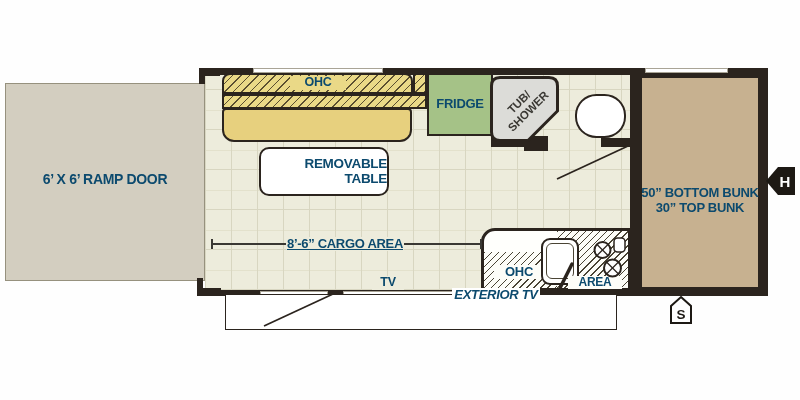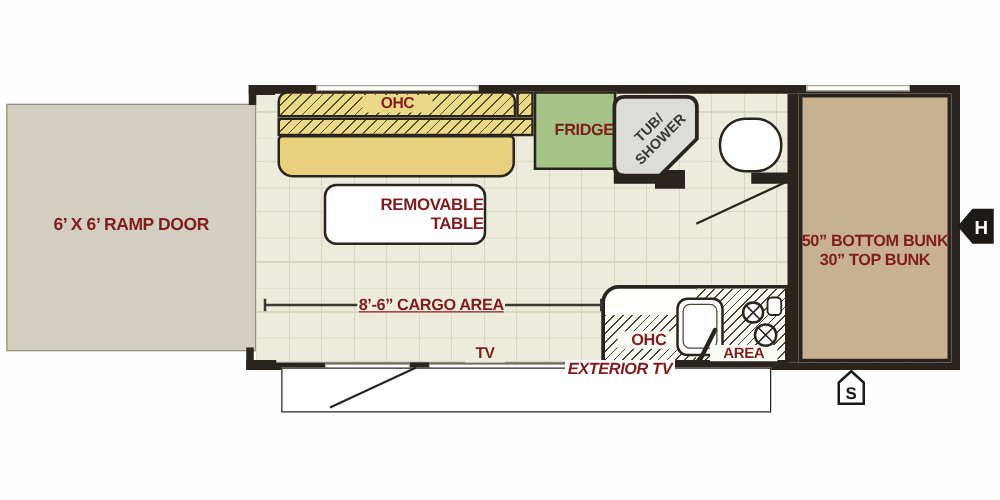--- a/index.html
+++ b/index.html
@@ -1,19 +1,19 @@
 <!DOCTYPE html>
 <html><head>
 <meta charset="utf-8">
 <style>
   html,body{margin:0;padding:0;background:#ffffff;}
   #stage{position:relative;width:800px;height:400px;background:#fefefe;overflow:hidden;
          font-family:"Liberation Sans",sans-serif;}
   .abs{position:absolute;box-sizing:border-box;}
-  .lbl{position:absolute;box-sizing:border-box;font-weight:bold;color:#7f1d1d;text-align:center;
+  .lbl{position:absolute;box-sizing:border-box;font-weight:bold;color:#0c4a6e;text-align:center;
        white-space:nowrap;letter-spacing:-0.3px;line-height:1.1;}
   .wall{background:#2b241e;}
   .floor{background-color:#edecdc;
     background-image:
       repeating-linear-gradient(90deg,#d8d6c1 0 1px,transparent 1px 26px),
       repeating-linear-gradient(0deg,#d8d6c1 0 1px,transparent 1px 40px),
       repeating-linear-gradient(0deg,transparent 0 19px,#e3e1cc 19px 20px,transparent 20px 40px);}
   .hatch-y{background:repeating-linear-gradient(135deg,#5a4e30 0 1px,transparent 1px 6px) #ead987;}
   .hatch-w{background:repeating-linear-gradient(135deg,#4a4435 0 1px,transparent 1px 5px) #fdfdf8;}
   .win{background:#ffffff;border:1px solid #a9a496;}
@@ -48,21 +48,21 @@
 
   <div class="abs" style="left:222px;top:108px;width:190px;height:34px;background:#e7d07e;border:2px solid #2b241e;border-radius:4px 4px 12px 12px;"></div>
 
   <div class="abs" style="left:259px;top:147px;width:130px;height:49px;background:#ffffff;border:2.5px solid #2b241e;border-radius:10px;
               display:flex;flex-direction:column;align-items:flex-end;justify-content:center;">
     <div class="lbl" style="position:static;font-size:13.5px;">REMOVABLE</div>
     <div class="lbl" style="position:static;font-size:13.5px;">TABLE</div>
   </div>
 
   <div class="abs" style="left:427px;top:73px;width:66px;height:63px;background:#a5c287;border:2px solid #2b241e;
-              display:flex;align-items:center;justify-content:flex-end;">
+              display:flex;align-items:center;justify-content:center;">
     <div class="lbl" style="position:static;font-size:13px;">FRIDGE</div>
   </div>
 
   <div class="abs" style="left:575px;top:94px;width:51px;height:44px;background:#ffffff;border:2.5px solid #2b241e;border-radius:42%/48%;"></div>
 
   <div class="abs wall" style="left:491px;top:136px;width:57px;height:11px;"></div>
   <div class="abs wall" style="left:524px;top:143px;width:24px;height:8px;"></div>
   <div class="abs wall" style="left:601px;top:138px;width:31px;height:9px;"></div>
 
   <div class="abs wall" style="left:630px;top:75px;width:9px;height:215px;"></div>

